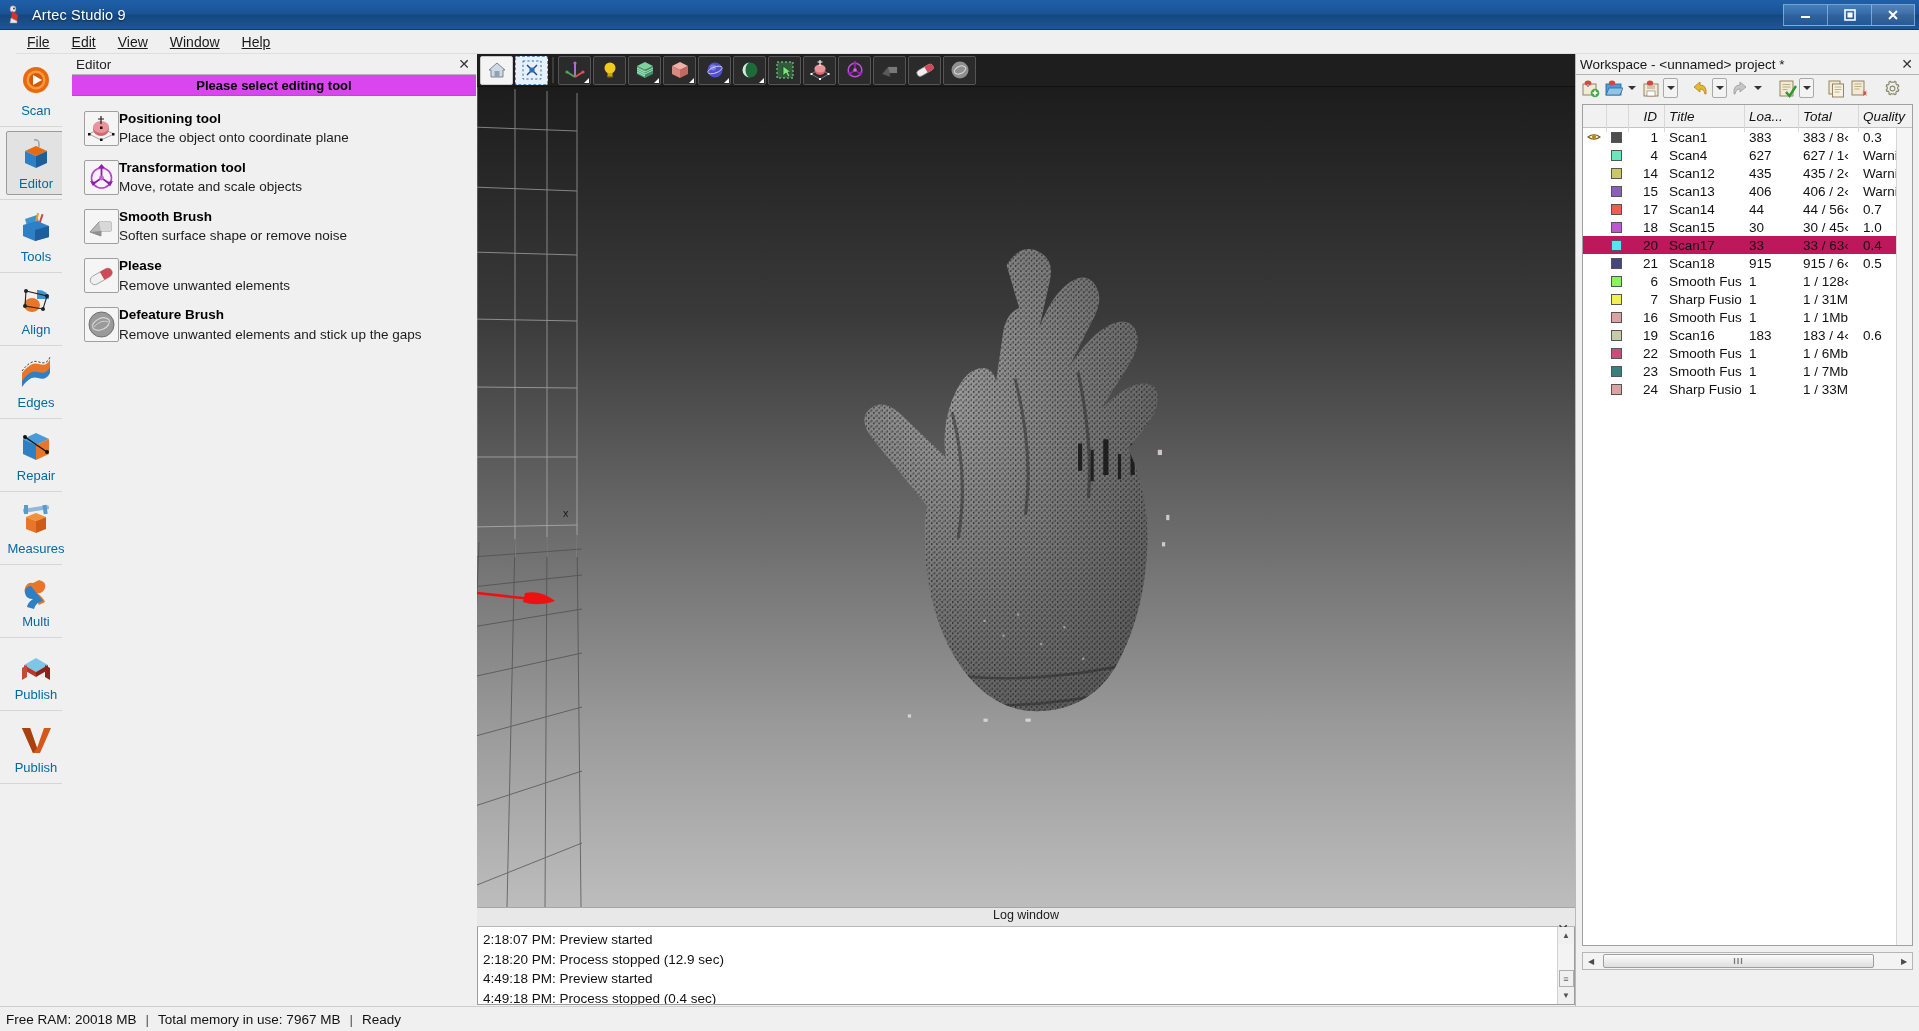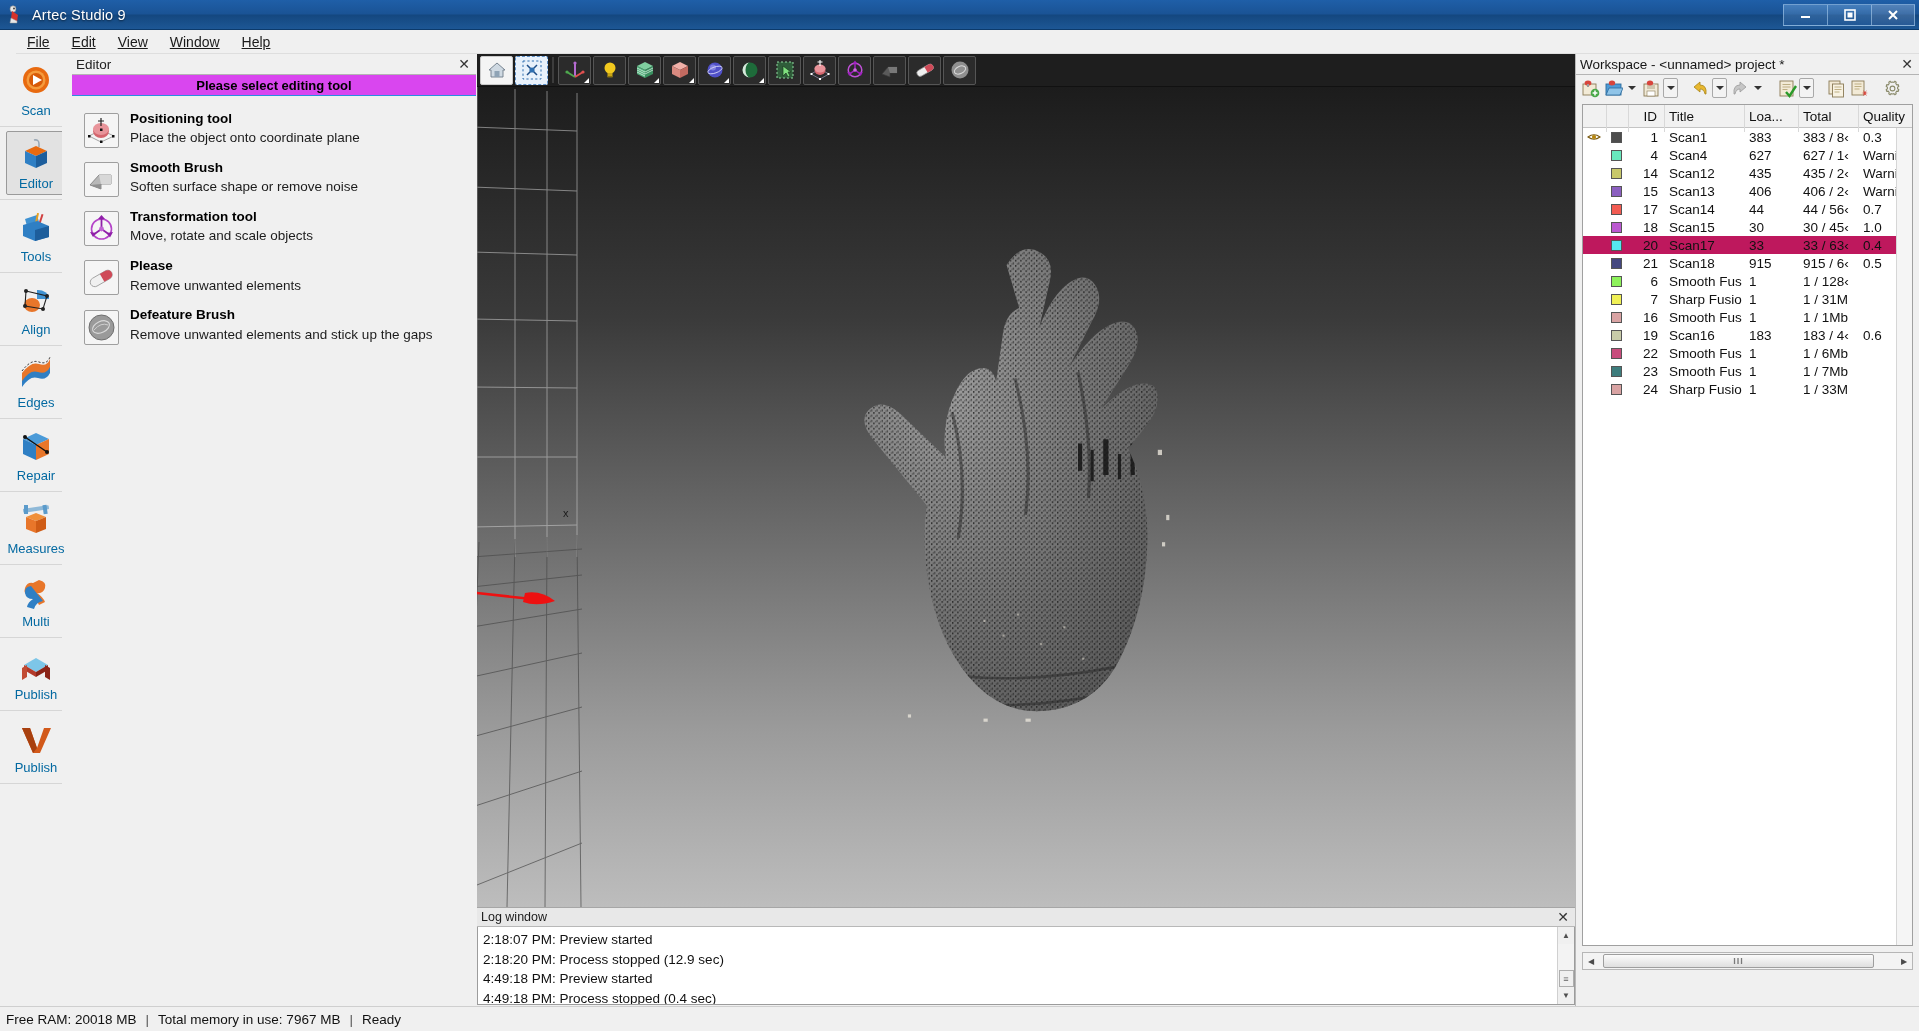--- a/index.html
+++ b/index.html
@@ -87,22 +87,22 @@
     font-size: 14px; color: #333; line-height: 1;
   }
   .hint-bar {
     height: 21px; background: #d946ef;
     display: flex; align-items: center; justify-content: center;
     color: #000; font-weight: bold; font-size: 13px;
     border-bottom: 1px solid #2a8fe0;
   }
   .tool-list { padding-top: 8px; background: #f0f0f0; height: 100%; }
   .tool-row {
-    display: flex; align-items: flex-end;
-    padding: 5px 8px 5px 12px; gap: 11px;
+    display: flex; align-items: center;
+    padding: 5px 8px 5px 12px; 
   }
   .tool-thumb {
     width: 35px; height: 35px; flex: 0 0 auto;
     border: 1px solid #9f9f9f; background: #f5f5f5; border-radius: 2px;
     position: relative; overflow: hidden;
   }
   .tool-text { padding-top: 1px; }
   .tool-title { font-weight: bold; font-size: 13.5px; color: #000; line-height: 1.35; }
   .tool-desc { font-size: 13.5px; color: #1c1c1c; line-height: 1.4; margin-top: 1px; }
 
@@ -140,21 +140,21 @@
   .viewport {
     height: 820px; position: relative; overflow: hidden;
     background: linear-gradient(to bottom, #1c1c1c 0%, #3a3a3a 28%, #6d6d6d 55%, #9a9a9a 78%, #bdbdbd 100%);
   }
   .vp-grid { position: absolute; inset: 0; }
 
   .log-caption {
     height: 20px; background: #e8e8e8;
     border-top: 1px solid #a6a6a6; border-bottom: 1px solid #b8b8b8;
     display: flex; align-items: center; padding: 0 4px;
-    font-size: 12.5px; color: #1b1b1b;
+    font-size: 12.5px; color: #1b1b1b; flex-direction: column;
   }
   .log-body {
     height: 78px; background: #ffffff; position: relative;
     border: 1px solid #9c9c9c; border-top: none;
     padding: 3px 5px; overflow: hidden;
   }
   .log-line { font-size: 13.5px; color: #111; line-height: 1.3; padding: 1px 0; }
   .log-scroll {
     position: absolute; right: 0; top: 0; width: 17px; height: 100%;
     background: #f3f3f3; border-left: 1px solid #d0d0d0;
@@ -198,21 +198,21 @@
   .ws-table-wrap {
     position: absolute; left: 6px; top: 50px; right: 6px; bottom: 60px;
     background: #fff; border: 1px solid #a0a0a0;
     overflow: hidden;
   }
   .ws-head {
     display: flex; height: 23px; background: #f1f1f1;
     border-bottom: 1px solid #c4c4c4; align-items: center;
     font-size: 13.5px; color: #111;
   }
-  .ws-head > div { border-right: 1px solid #d8d8d8; height: 28px; display: flex; align-items: center; padding: 16px 4px; }
+  .ws-head > div { border-right: 1px solid #d8d8d8; height: 28px; display: flex; align-items: center; padding: 16px 4px; font-style: italic; }
   .ws-head > div:last-child { border-right: none; }
   .c-eye { width: 24px; }
   .c-sw  { width: 22px; }
   .c-id  { width: 36px; justify-content: flex-end; padding-right: 7px !important; }
   .c-ti  { width: 80px; }
   .c-lo  { width: 54px; }
   .c-to  { width: 60px; }
   .c-qu  { flex: 1; }
 
   .ws-row {
@@ -446,45 +446,45 @@
       </div>
       <div class="tool-text">
         <div class="tool-title">Positioning tool</div>
         <div class="tool-desc">Place the object onto coordinate plane</div>
       </div>
     </div>
 
     <div class="tool-row">
       <div class="tool-thumb">
         <svg width="33" height="33" viewBox="0 0 33 33">
-          <path d="M5 22 L14 12 L26 12 L26 21 L16 21 L16 26 Z" fill="#b8b8b8" stroke="#787878" stroke-width=".8"></path>
-          <path d="M14 12 L26 12 L26 21 L16 21 Z" fill="#d8d8d8"></path>
-          <path d="M5 22 L16 26 L16 21 Z" fill="#909090"></path>
-        </svg>
-      </div>
-      <div class="tool-text">
-        <div class="tool-title">Smooth Brush</div>
-        <div class="tool-desc">Soften surface shape or remove noise</div>
-      </div>
-    </div>
-
-    <div class="tool-row">
-      <div class="tool-thumb">
-        <svg width="33" height="33" viewBox="0 0 33 33">
           <circle cx="16.5" cy="17" r="10" fill="none" stroke="#b545c9" stroke-width="1.6"></circle>
           <path d="M16.5 7 L16.5 17 L8 23 M16.5 17 L25 23" stroke="#8f1fa8" stroke-width="1.8" fill="none"></path>
           <path d="M13 7 L16.5 3 L20 7 Z" fill="#8f1fa8"></path>
           <path d="M5 20 L8 25 L11.5 21 Z" fill="#8f1fa8"></path>
           <path d="M21.5 21 L25 25.5 L28 20 Z" fill="#8f1fa8"></path>
           <circle cx="16.5" cy="17" r="2.4" fill="#c062d4"></circle>
         </svg>
       </div>
       <div class="tool-text">
         <div class="tool-title">Transformation tool</div>
         <div class="tool-desc">Move, rotate and scale objects</div>
+      </div>
+    </div>
+
+    <div class="tool-row">
+      <div class="tool-thumb">
+        <svg width="33" height="33" viewBox="0 0 33 33">
+          <path d="M5 22 L14 12 L26 12 L26 21 L16 21 L16 26 Z" fill="#b8b8b8" stroke="#787878" stroke-width=".8"></path>
+          <path d="M14 12 L26 12 L26 21 L16 21 Z" fill="#d8d8d8"></path>
+          <path d="M5 22 L16 26 L16 21 Z" fill="#909090"></path>
+        </svg>
+      </div>
+      <div class="tool-text">
+        <div class="tool-title">Smooth Brush</div>
+        <div class="tool-desc">Soften surface shape or remove noise</div>
       </div>
     </div>
 
     <div class="tool-row">
       <div class="tool-thumb">
         <svg width="33" height="33" viewBox="0 0 33 33">
           <g transform="rotate(-30 16 17)">
             <rect x="4" y="13" width="24" height="9" rx="4.5" fill="#f0f0f0" stroke="#9a9a9a" stroke-width=".8"></rect>
             <path d="M17 13 h6.5 a4.5 4.5 0 0 1 0 9 H17 Z" fill="#cf4a58"></path>
           </g>

